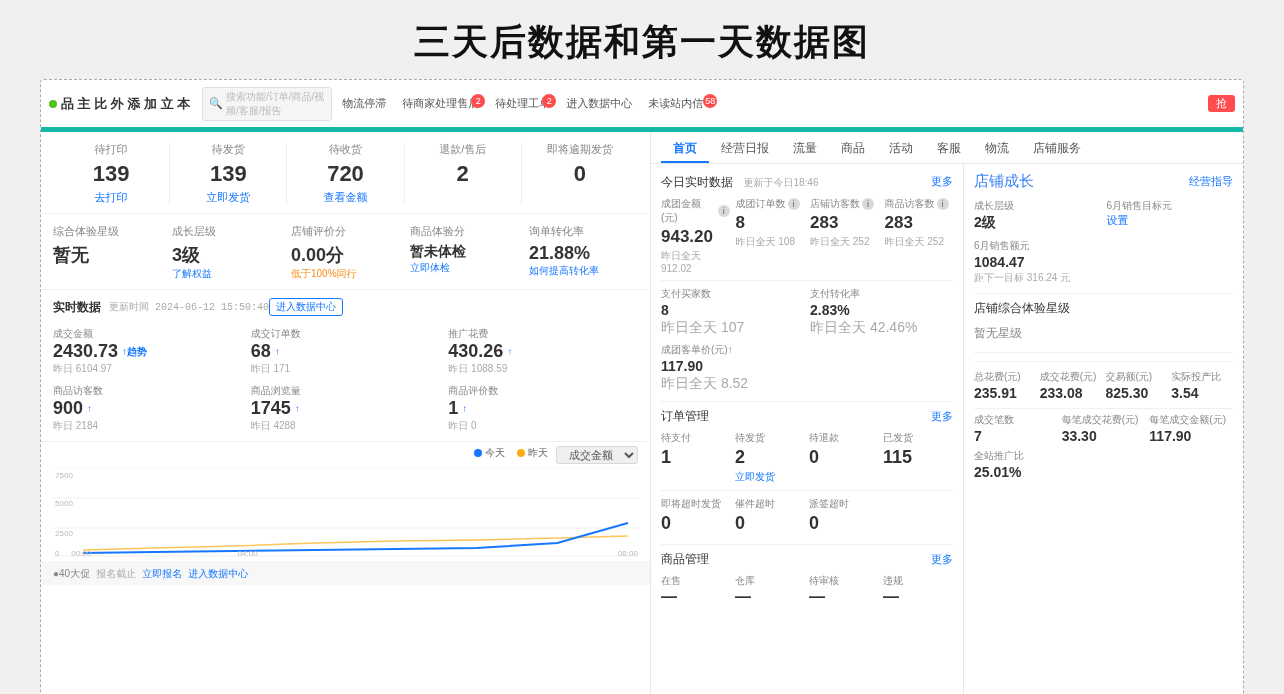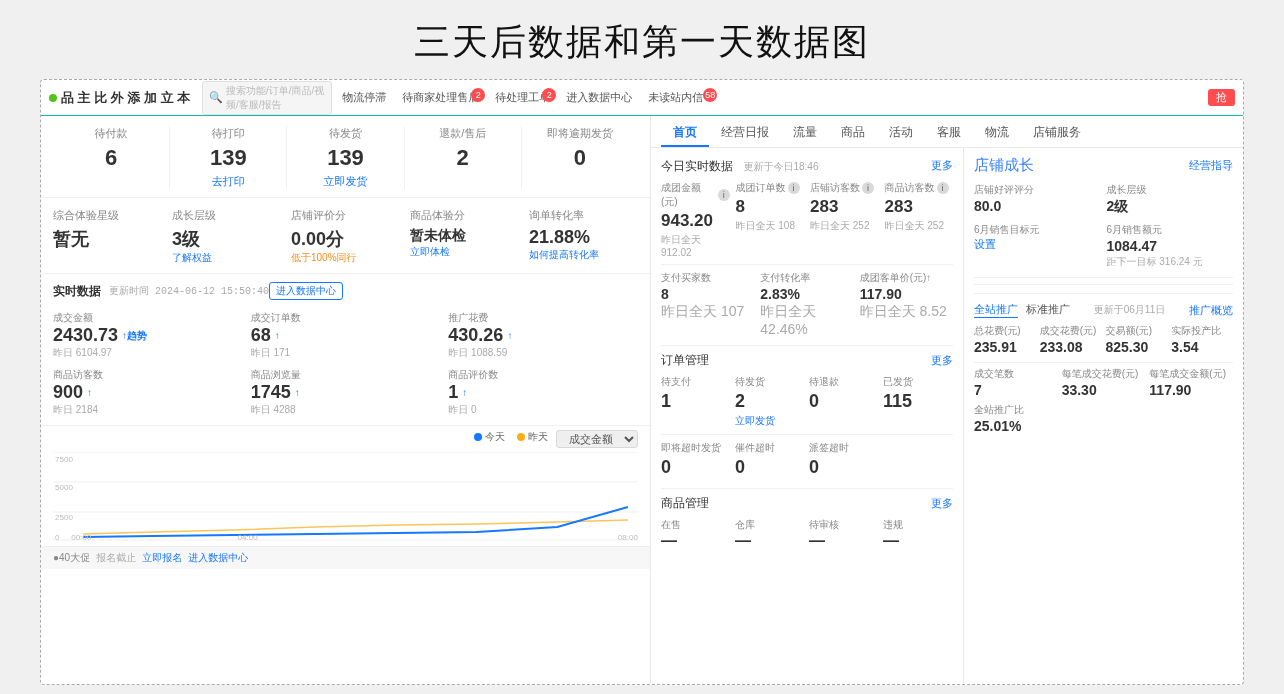--- a/index.html
+++ b/index.html
@@ -12,42 +12,42 @@
     }
 
     
     .page-title-area {
       background: #f0f0f0;
       text-align: center;
       padding: 18px 0 12px;
     }
     .page-title-area h1 {
       font-size: 36px;
-      font-weight: 400;
+      font-weight: 700;
       color: #111;
       letter-spacing: 2px;
     }
 
     
     .dashboard {
       background: white;
       border: 1px dashed #aaa;
       margin: 0 40px;
       border-radius: 4px;
       overflow: hidden;
     }
 
     
     .top-nav {
       background: #fff;
-      border-bottom: 1px solid #14b8a6;
+      border-bottom: 5px solid #14b8a6;
       display: flex;
       align-items: center;
       padding: 0 8px;
-      height: 36px;
+      height: 52px;
       gap: 4px;
     }
     .top-nav .logo {
       font-size: 13px;
       font-weight: 700;
       color: #333;
       margin-right: 8px;
       white-space: nowrap;
     }
     .top-nav .search-bar {
@@ -377,21 +377,21 @@
       font-size: 9px;
       display: inline-flex;
       align-items: center;
       justify-content: center;
       color: #666;
     }
 
     
     .support-grid {
       display: grid;
-      grid-template-columns: repeat(3, 1fr);
+      grid-template-columns: repeat(2, 1fr);
       gap: 6px;
       margin-top: 6px;
       padding-top: 6px;
       border-top: 1px solid #f0f0f0;
     }
     .support-item .s-label {
       font-size: 10px;
       color: #888;
     }
     .support-item .s-value {
@@ -608,33 +608,33 @@
     </div>
     <div style="margin-left:auto;background:#ff4d4f;color:white;font-size:11px;padding:1px 8px;border-radius:3px;cursor:pointer">抢</div>
   </div>
 
   <div class="content-area">
 
     <div class="left-panel">
 
       <div class="stats-row">
         <div class="stat-item">
-          <div class="stat-label">待付款</div>
-          <div class="stat-value">6</div>
-          <div class="stat-link"></div>
-        </div>
-        <div class="stat-item">
           <div class="stat-label">待打印</div>
           <div class="stat-value">139</div>
           <div class="stat-link">去打印</div>
         </div>
         <div class="stat-item">
           <div class="stat-label">待发货</div>
           <div class="stat-value">139</div>
           <div class="stat-link">立即发货</div>
+        </div>
+        <div class="stat-item">
+          <div class="stat-label">待收货</div>
+          <div class="stat-value">720</div>
+          <div class="stat-link">查看金额</div>
         </div>
         <div class="stat-item">
           <div class="stat-label">退款/售后</div>
           <div class="stat-value">2</div>
         </div>
         <div class="stat-item">
           <div class="stat-label">即将逾期发货</div>
           <div class="stat-value">0</div>
         </div>
       </div>
@@ -926,52 +926,44 @@
         </div>
 
         <div class="store-sidebar">
 
           <div class="store-header">
             <span class="store-title">店铺成长</span>
             <span style="font-size:11px;color:#1677ff;cursor:pointer">经营指导</span>
           </div>
           <div class="store-grid">
             <div class="store-item">
-              <div class="si-label">店铺好评评分</div>
-              <div class="si-value">80.0</div>
-            </div>
-            <div class="store-item">
               <div class="si-label">成长层级</div>
               <div class="si-value">2级</div>
             </div>
             <div class="store-item">
               <div class="si-label">6月销售目标元</div>
               <div class="si-link">设置</div>
             </div>
             <div class="store-item">
               <div class="si-label">6月销售额元</div>
               <div class="si-value">1084.47</div>
               <div class="si-sub">距下一目标 316.24 元</div>
             </div>
           </div>
 
           <div class="divider"></div>
 
+          <div>
+            <div class="section-title" style="font-size:12px;margin-bottom:4px">店铺综合体验星级</div>
+            <div class="no-star">暂无星级</div>
+          </div>
 
           <div class="divider"></div>
 
           <div class="ad-section">
-            <div class="ad-header">
-              <div class="ad-tabs">
-                <span class="ad-tab active">全站推广</span>
-                <span class="ad-tab">标准推广</span>
-              </div>
-              <span class="ad-update">更新于06月11日</span>
-              <span class="ad-more">推广概览</span>
-            </div>
             <div class="ad-grid">
               <div class="ad-item">
                 <div class="ai-label">总花费(元)</div>
                 <div class="ai-value">235.91</div>
               </div>
               <div class="ad-item">
                 <div class="ai-label">成交花费(元)</div>
                 <div class="ai-value">233.08</div>
               </div>
               <div class="ad-item">

